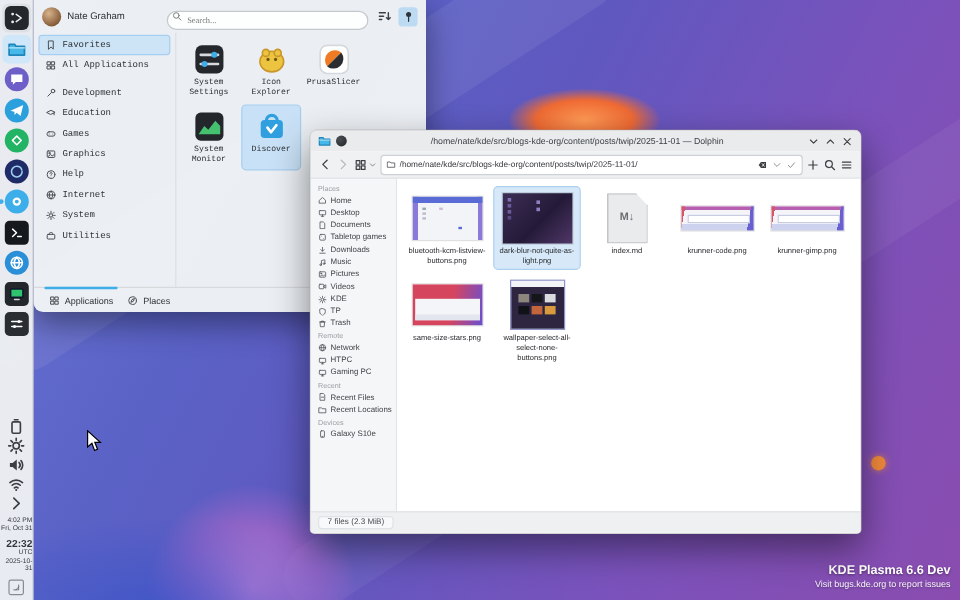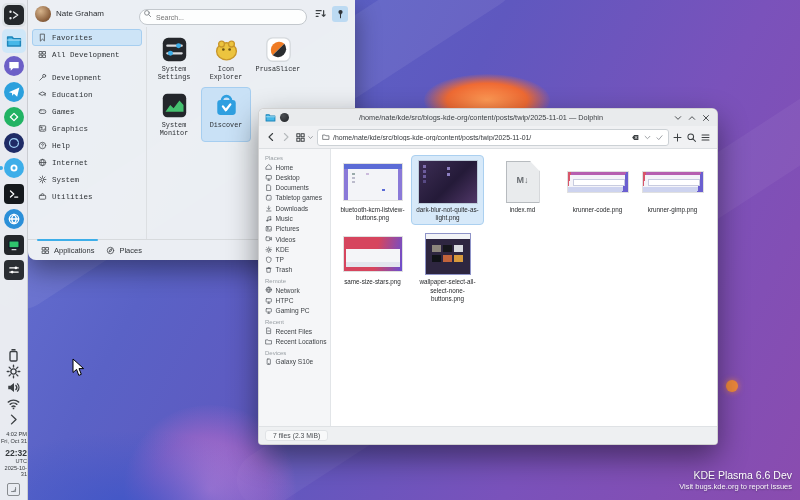--- a/index.html
+++ b/index.html
@@ -7,21 +7,21 @@
         font-family:"Liberation Sans",sans-serif;
         background:linear-gradient(118deg,#6b76d6 0%,#5a62c6 28%,#5f58bf 48%,#7a52bb 72%,#8a4caf 100%);}
   
   .wp-streak{position:absolute;background:rgba(255,255,255,.07);transform:rotate(-33deg);border-radius:40px;}
   .wp-blob{position:absolute;border-radius:50%;}
   #blob-orange{left:424px;top:74px;width:126px;height:52px;background:radial-gradient(ellipse at 50% 50%,#ff9a55 0%,#ef6a33 45%,rgba(231,90,50,0) 72%);}
   #blob-pink{left:120px;top:405px;width:180px;height:170px;background:radial-gradient(circle,rgba(232,140,220,.75) 0%,rgba(210,110,205,.4) 45%,rgba(210,110,205,0) 70%);}
   #blob-blue{left:-40px;top:430px;width:340px;height:160px;background:radial-gradient(ellipse,rgba(58,85,200,.8) 0%,rgba(58,85,200,0) 70%);}
   #dot-orange{left:726px;top:380px;width:12px;height:12px;background:#f08a3c;box-shadow:0 0 6px rgba(240,138,60,.8);}
   .version{position:absolute;right:8px;bottom:9px;text-align:right;color:#fff;z-index:3;text-shadow:0 1px 2px rgba(0,0,0,.4);}
-  .version .vt{font-size:10.5px;font-weight:normal;}
+  .version .vt{font-size:10.5px;font-weight:bold;}
   .version .vs{font-size:7.5px;opacity:.95;margin-top:1px;}
 
   
   .panel{position:absolute;left:0;top:0;width:28px;height:500px;z-index:40;
          background:rgba(238,240,243,.96);border-right:1px solid rgba(0,0,0,.12);
          display:flex;flex-direction:column;align-items:center;padding-top:3px;box-sizing:border-box;}
   .papp{position:relative;width:24px;height:24px;margin-bottom:1.5px;display:flex;align-items:center;justify-content:center;}
   .papp.active{background:#cfe7f8;border-radius:5px;}
   .papp.open{background:#dde1e5;border-radius:5px;}
   .papp.running::before{content:"";position:absolute;left:-3px;top:50%;width:4px;height:4px;margin-top:-2px;border-radius:50%;background:#3daee9;}
@@ -45,21 +45,21 @@
   .show-desktop{width:13px;height:13px;border:1px solid #888c90;border-radius:2px;margin:5px 0 4px;color:#55595d;display:flex;align-items:center;justify-content:center;padding:2px;box-sizing:border-box;}
 
   
   .kickoff{position:absolute;left:28px;top:0;width:327px;height:260px;z-index:10;
            background:rgba(238,241,244,.985);border-radius:0 0 8px 8px;
            box-shadow:0 10px 26px rgba(0,0,0,.4);box-sizing:border-box;display:flex;flex-direction:column;}
   .ko-header{height:27px;display:flex;align-items:center;gap:5px;padding:0 7px;}
   .avatar{width:16px;height:16px;border-radius:50%;background:radial-gradient(circle at 35% 32%,#d7b48c,#8a5f3c 68%,#57402b);}
   .ko-name{font-size:8px;color:#2c2f33;}
   .ko-search-wrap{position:relative;margin-left:auto;width:168px;height:16px;}
-  .ko-search{width:100%;height:100%;box-sizing:border-box;border:1px solid #c3c8cd;border-radius:8px;background:#fdfefe;font-size:7px;padding:0 6px 0 16px;color:#333;outline:none;font-family:Liberation Sans, sans-serif;}
+  .ko-search{width:100%;height:100%;box-sizing:border-box;border:1px solid #c3c8cd;border-radius:8px;background:#fdfefe;font-size:7px;padding:0 6px 0 16px;color:#333;outline:none;font-family:Liberation Serif, serif;}
   .ko-search-icon{position:absolute;left:4px;top:3px;width:9px;height:9px;color:#777c81;}
   .ko-sort{width:13px;height:13px;color:#3c4043;margin-left:2px;}
   .ko-pin{width:16px;height:16px;background:#bcdaf2;border-radius:3px;color:#2f3337;display:flex;align-items:center;justify-content:center;padding:2.5px;box-sizing:border-box;}
   .ko-body{flex:1;display:flex;overflow:hidden;font-family:Liberation Mono, monospace;}
   .ko-side{width:118px;padding:2px 4px;box-sizing:border-box;}
   .ko-item{display:flex;align-items:center;gap:5px;height:15px;padding:0 5px;border-radius:3px;font-size:7.5px;color:#2f3337;border:1px solid transparent;}
   .ko-item .ico{width:9px;height:9px;color:#4a4e53;flex:none;}
   .ko-item.selected{background:#cde4f7;border-color:#a6cef0;}
   .ko-sep{height:6px;}
   .ko-main{flex:1;border-left:1px solid #dcdfe2;padding:4px 1px;display:flex;flex-wrap:wrap;align-content:flex-start;}
@@ -177,21 +177,21 @@
           </div>
           <div class="ko-item">
             <span class="ico">
               <svg viewBox="0 0 12 12" fill="none" stroke="currentColor" stroke-width="1.1" stroke-linecap="round" stroke-linejoin="round" style="width:100%;height:100%;display:block">
                 <rect x="2" y="2" width="3.3" height="3.3"></rect>
                 <rect x="6.7" y="2" width="3.3" height="3.3"></rect>
                 <rect x="2" y="6.7" width="3.3" height="3.3"></rect>
                 <rect x="6.7" y="6.7" width="3.3" height="3.3"></rect>
               </svg>
             </span>
-            <span>All Development</span>
+            <span>All Applications</span>
           </div>
           <div class="ko-sep"></div>
           <div class="ko-item">
             <span class="ico">
               <svg viewBox="0 0 12 12" fill="none" stroke="currentColor" stroke-width="1.1" stroke-linecap="round" stroke-linejoin="round" style="width:100%;height:100%;display:block">
                 <path d="M2.5 9.5l3.8-3.8"></path>
                 <circle cx="8.2" cy="3.8" r="2"></circle>
               </svg>
             </span>
             <span>Development</span>

